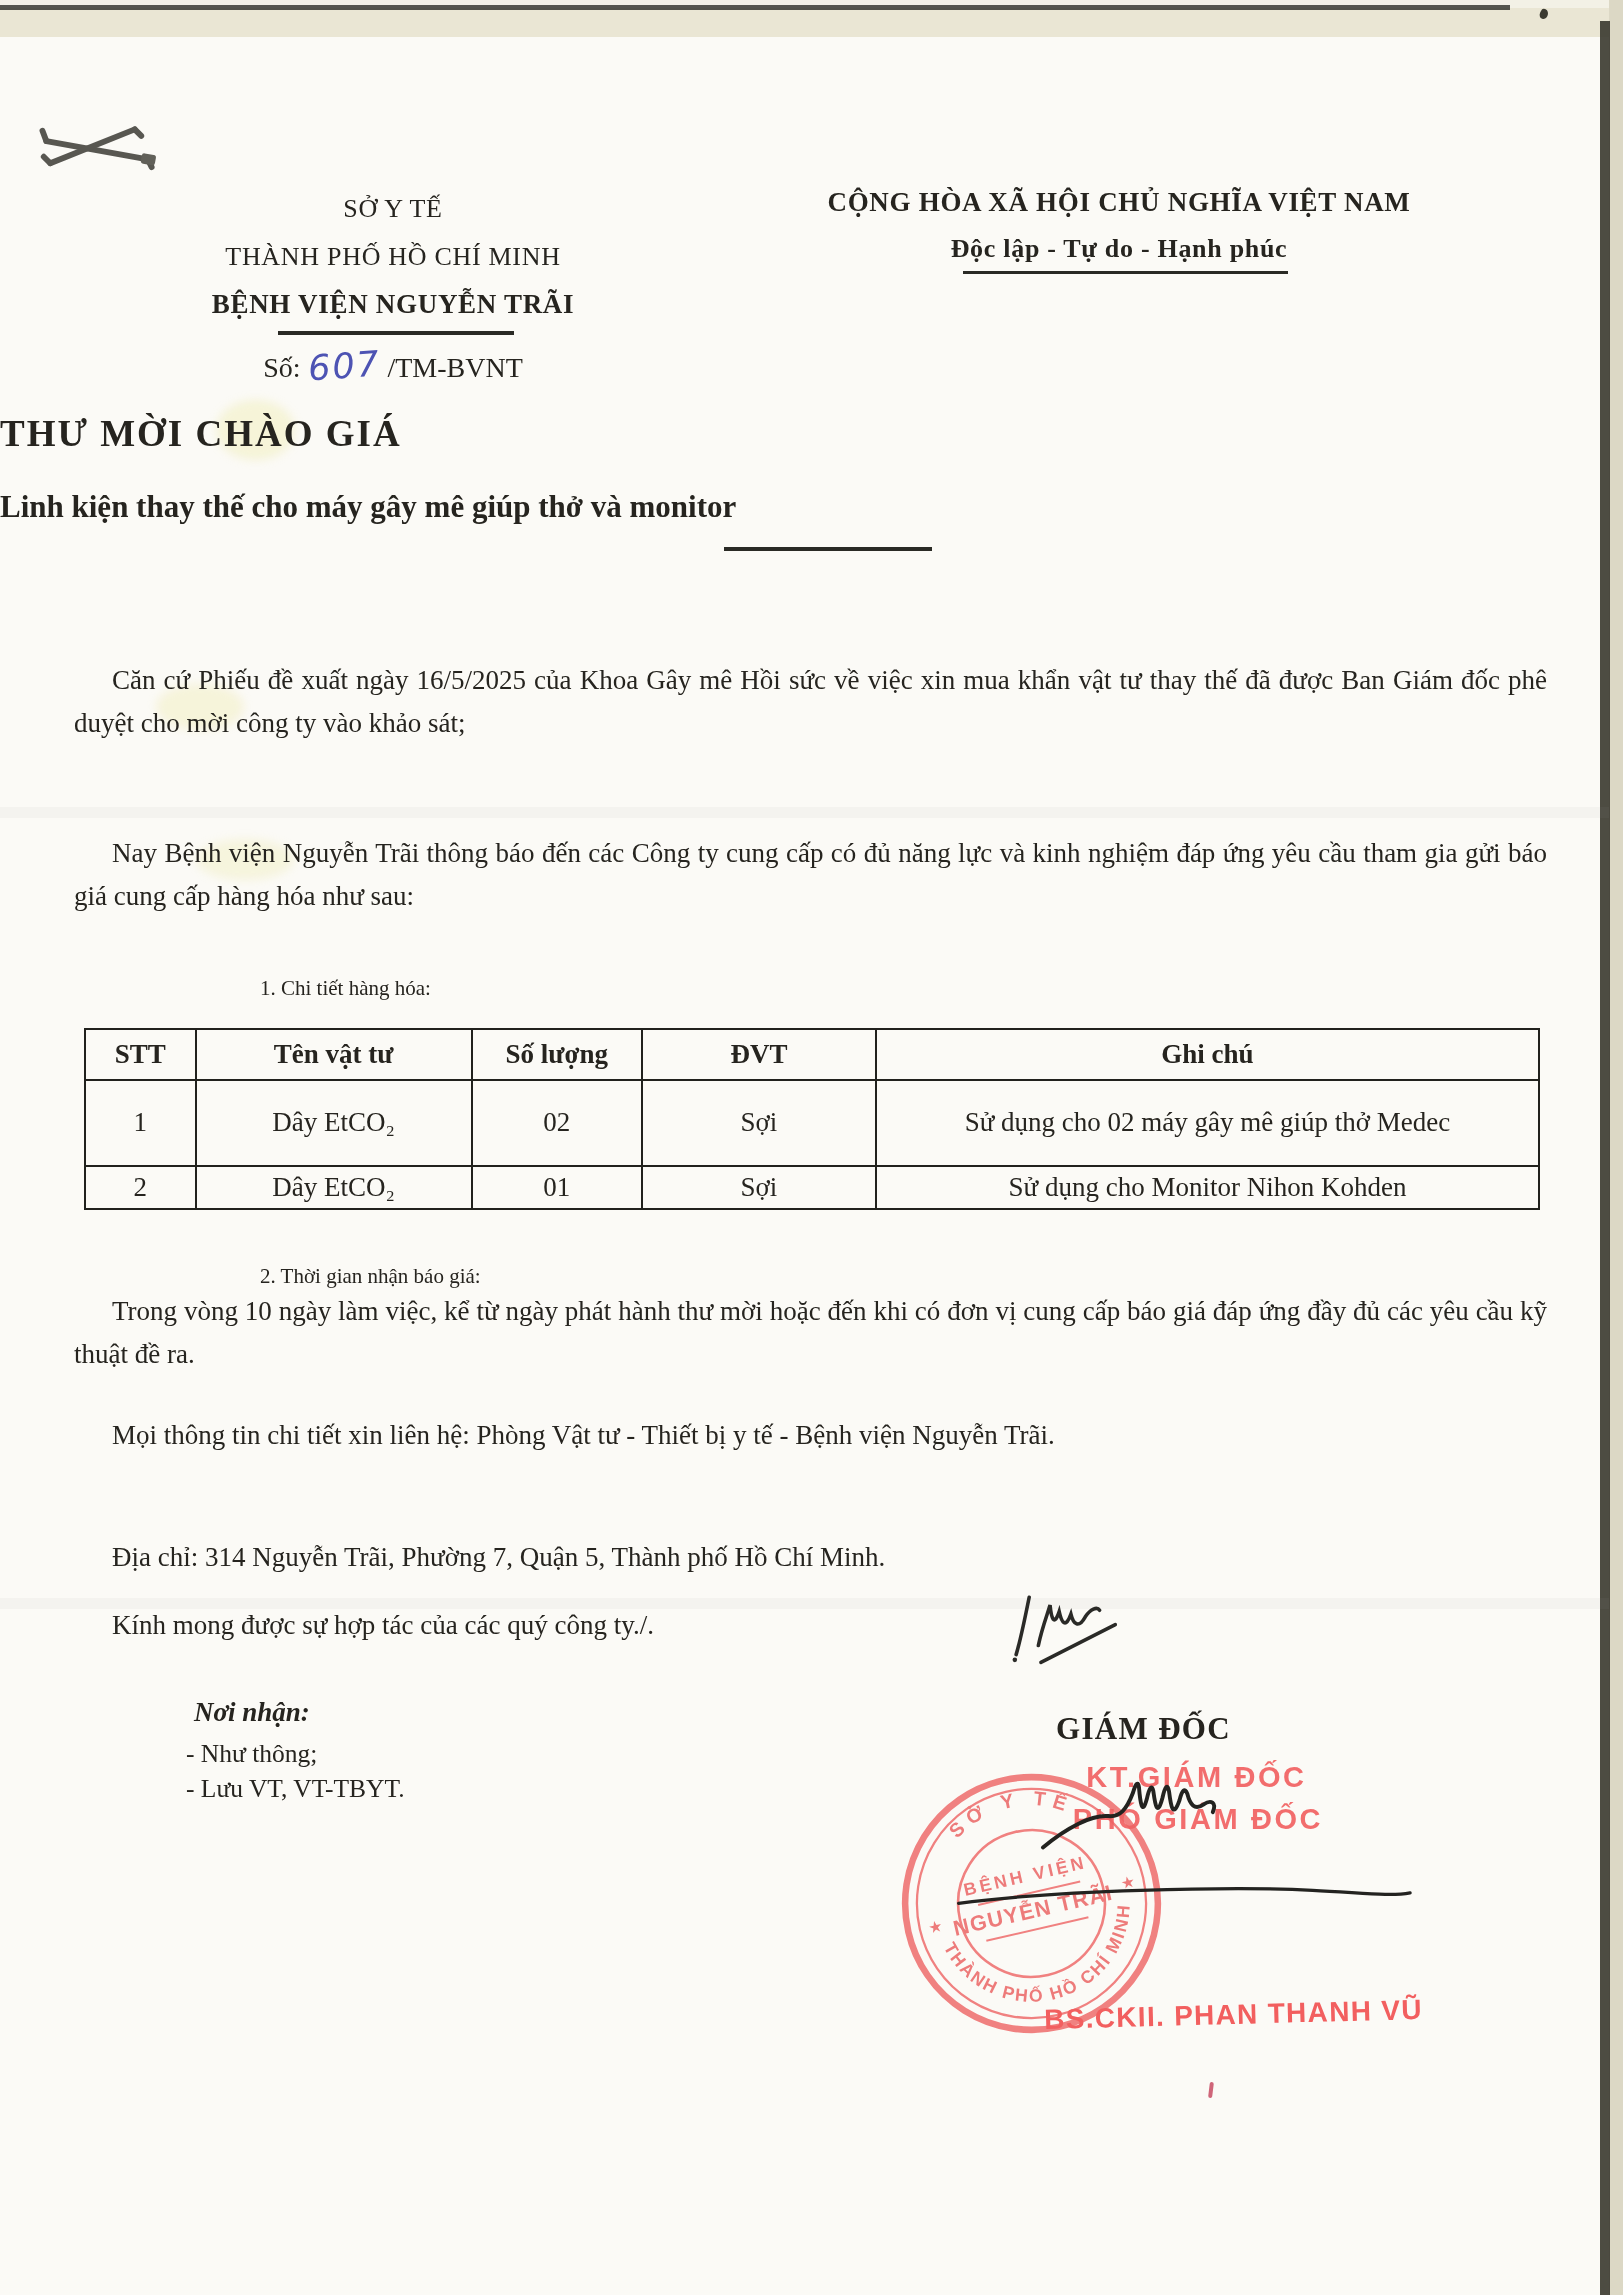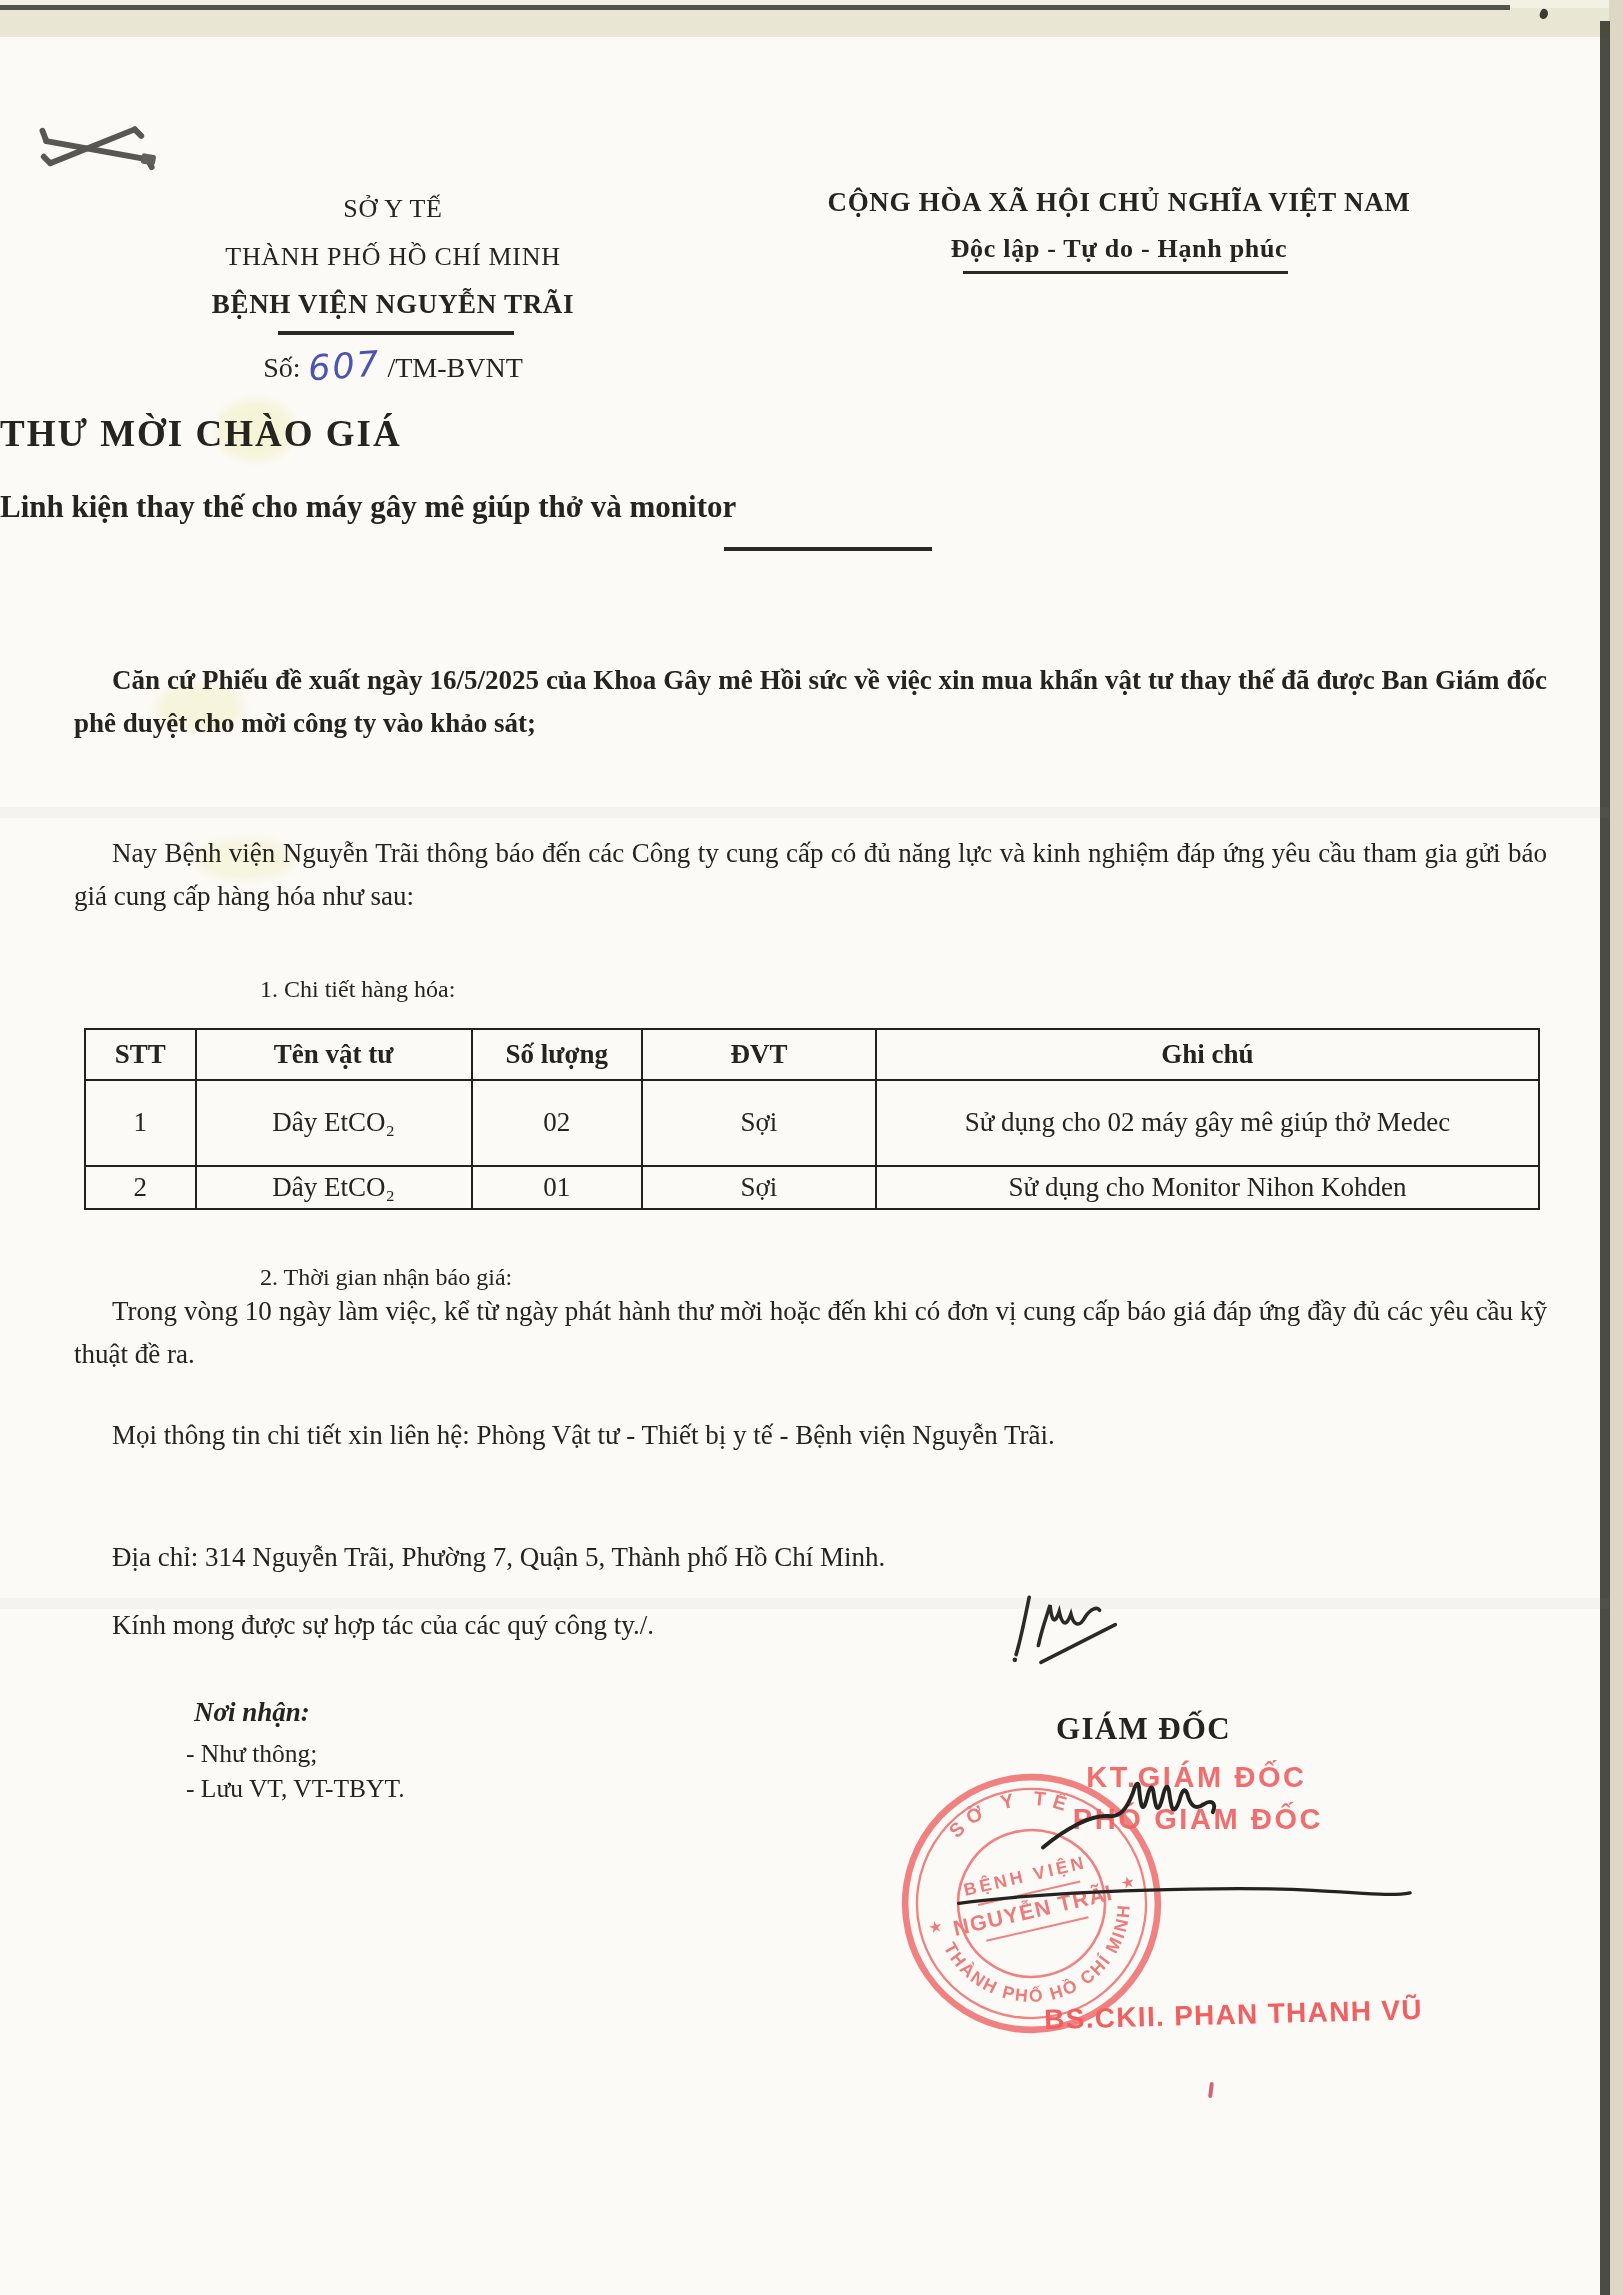--- a/index.html
+++ b/index.html
@@ -30,21 +30,21 @@
   .hR .motto{font-size:26px;font-weight:bold;margin-top:15.7px;letter-spacing:0.7px;}
   .dateline{left:733px;top:298px;width:778px;text-align:center;font-size:28px;font-style:italic;}
   .d-day{font-size:33px;letter-spacing:1.3px;position:relative;top:-2.6px;}
   .d-mon{font-size:31px;position:relative;top:-2.6px;}
   
   .t-main{left:0;top:412px;width:1624px;text-align:left;font-size:37px;font-weight:bold;letter-spacing:2px;}
   .t-sub{left:0;top:489px;width:1624px;text-align:left;font-size:31px;font-weight:bold;}
   
   .salut{left:39px;top:612px;width:1584px;text-align:center;font-size:27.5px;}
   .para{left:74px;width:1473px;font-size:27px;line-height:43px;text-align:justify;text-indent:38px;}
-  .sec{left:260px;font-size:24px;}
+  .sec{left:260px;font-size:21px;}
   
   table.goods{position:absolute;left:84px;top:1028px;width:1456px;border-collapse:collapse;table-layout:fixed;}
   table.goods th,table.goods td{border:2px solid #21211d;font-size:27px;text-align:center;vertical-align:middle;padding:3.9px 5.2px;}
   table.goods th{font-weight:bold;height:41px;}
   table.goods tr.r1 td{height:76px;line-height:37px;}
   table.goods tr.r2 td{height:34px;}
   .note-wrap{max-width:487px;margin:0 auto;text-align:center;}
   
   .noi-nhan{left:194px;top:1697px;font-size:27px;font-weight:bold;font-style:italic;}
   .recip{left:186px;font-size:25.5px;}
@@ -104,21 +104,21 @@
   <div class="abs hR">
     <div class="nat">CỘNG HÒA XÃ HỘI CHỦ NGHĨA VIỆT NAM</div>
     <div class="motto">Độc lập - Tự do - Hạnh phúc</div>
   </div>
   <div class="abs rule" style="left:963px;top:271px;width:325px;height:3.3px;"></div>
 
   <div class="abs t-main">THƯ MỜI CHÀO GIÁ</div>
   <div class="abs t-sub">Linh kiện thay thế cho máy gây mê giúp thở và monitor</div>
   <div class="abs rule" style="left:724px;top:547px;width:208px;height:3.9px;"></div>
 
-  <div class="abs para" style="top:659px;font-weight:bold;">Căn cứ Phiếu đề xuất ngày 16/5/2025 của Khoa Gây mê Hồi sức về việc xin mua khẩn vật tư thay thế đã được Ban Giám đốc phê duyệt cho mời công ty vào khảo sát;</div>
+  <div class="abs para" style="top:659px;">Căn cứ Phiếu đề xuất ngày 16/5/2025 của Khoa Gây mê Hồi sức về việc xin mua khẩn vật tư thay thế đã được Ban Giám đốc phê duyệt cho mời công ty vào khảo sát;</div>
   <div class="abs para" style="top:832px;">Nay Bệnh viện Nguyễn Trãi thông báo đến các Công ty cung cấp có đủ năng lực và kinh nghiệm đáp ứng yêu cầu tham gia gửi báo giá cung cấp hàng hóa như sau:</div>
   <div class="abs sec" style="top:976px;">1. Chi tiết hàng hóa:</div>
 
   <table class="goods">
     <colgroup>
       <col style="width:7.6%">
         <col style="width:19%">
         <col style="width:11.7%">
         <col style="width:16.1%">
         <col style="width:45.6%">

